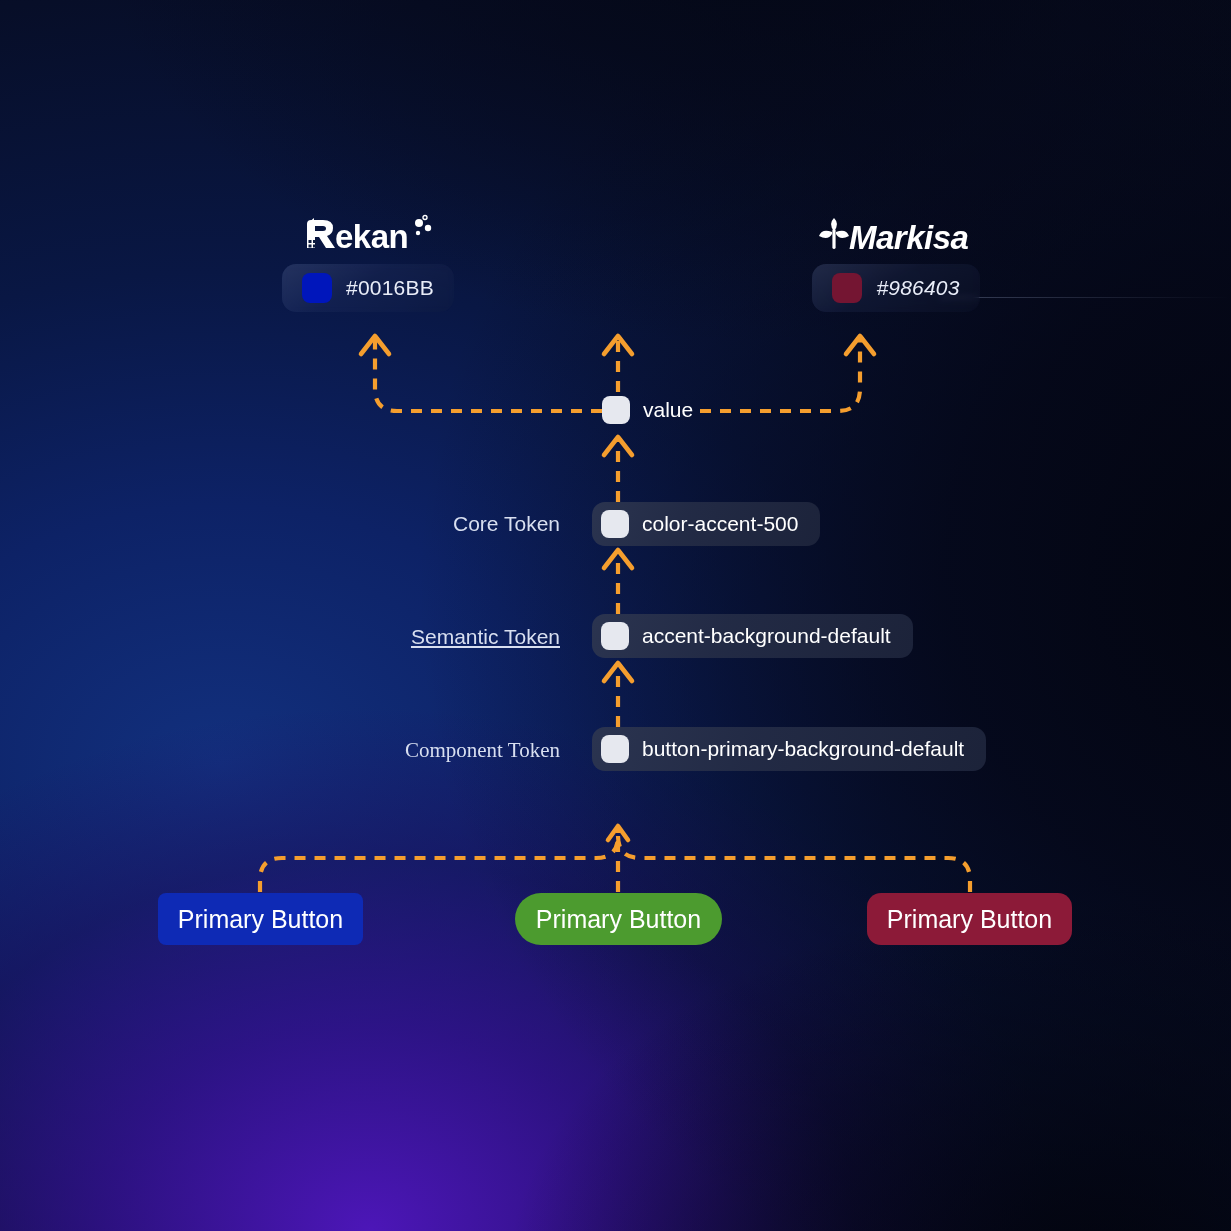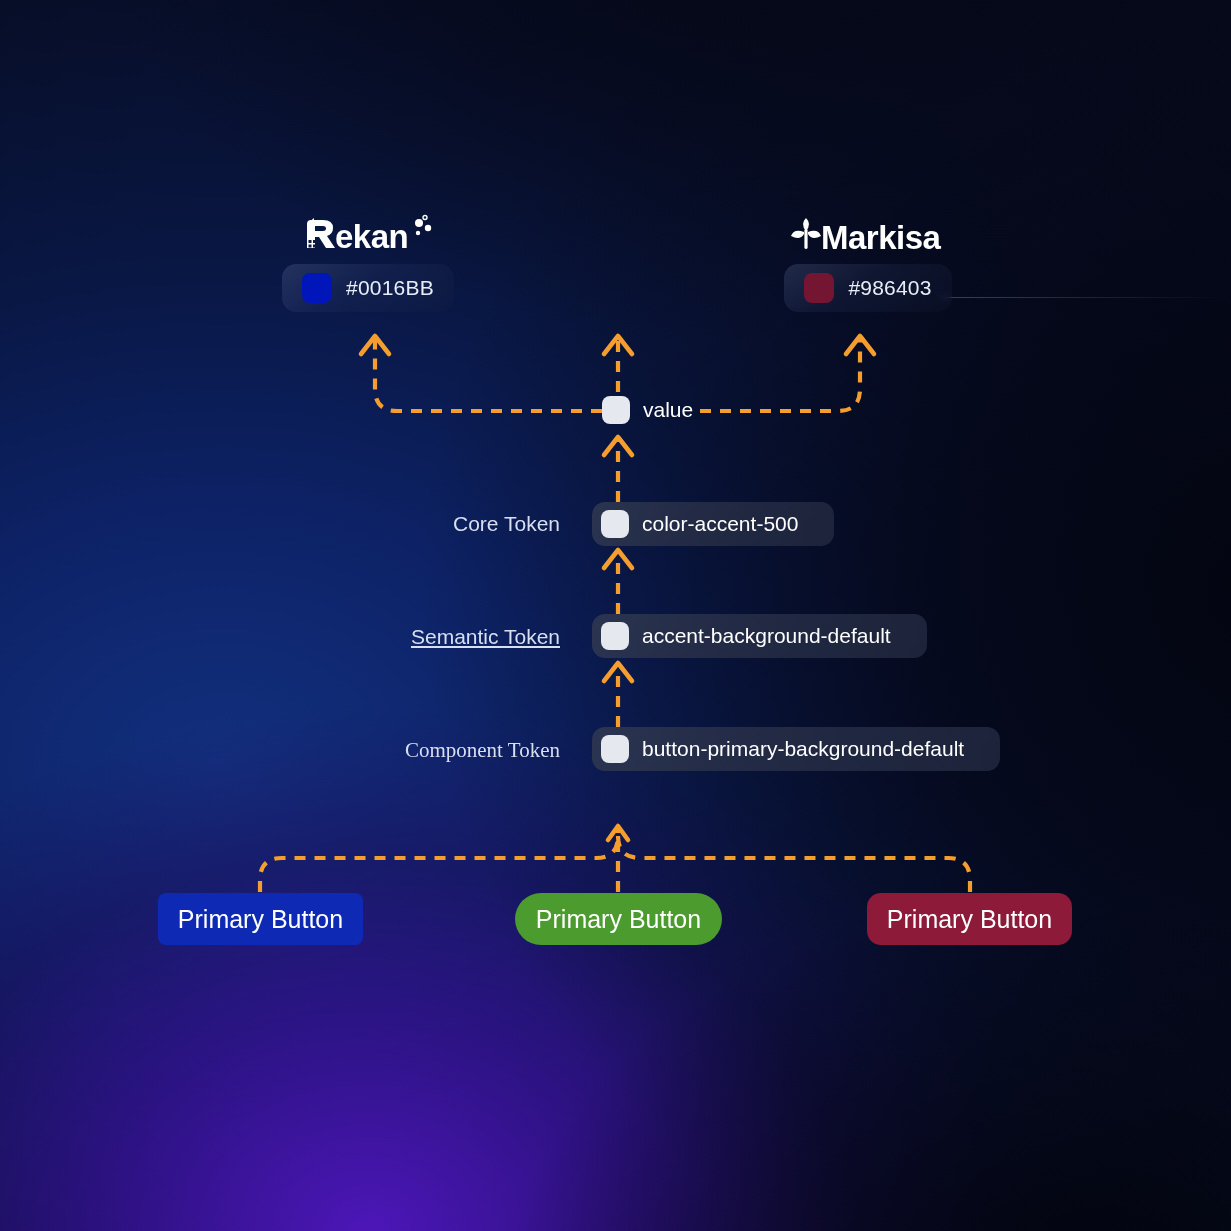--- a/index.html
+++ b/index.html
@@ -64,21 +64,21 @@
   .swatch-label { color: #e9edf8; font-size: 21px; letter-spacing: 0.2px; }
 
   
   .row-label {
     position: absolute;
     color: #d8dff0; font-size: 21px; text-align: right; white-space: nowrap;
   }
   .token-chip {
     position: absolute;
     display: flex; align-items: center; gap: 13px;
-    height: 44px; padding: 0 36px 0 9px;
+    height: 44px; padding: 0 22px 0 9px;
     border-radius: 13px;
     background: linear-gradient(110deg, rgba(44,53,80,0.96) 0%, rgba(36,44,70,0.94) 40%, rgba(30,37,60,0.92) 100%);
   }
   .token-square { width: 28px; height: 28px; border-radius: 8px; background: #e6e8ef; flex: none; }
   .token-name { color: #ffffff; font-size: 21px; white-space: nowrap; }
 
   
   #value-node {
     position: absolute;
     display: flex; align-items: center; gap: 13px;
@@ -156,21 +156,21 @@
         <circle cx="117" cy="19" r="2.2" fill="#ffffff"></circle>
       </svg>
     </div>
     <div class="swatch-chip" style="margin-top:10px;">
       <span class="swatch" style="background:#0016BB;"></span>
       <span class="swatch-label">#0016BB</span>
     </div>
   </div>
 
 
-  <div class="brand" style="left:792px; top:214px; width:152px;">
+  <div class="brand" style="left:820px; top:214px; width:152px;font-style:italic;">
     <div class="brand-logo">
       <svg width="162" height="40" viewBox="0 0 162 40">
         <path d="M19 4 Q13 10 19 17 Q25 10 19 4 Z" fill="#ffffff"></path>
         <path d="M17 18 Q7 14 4 22 Q13 27 17 20 Z" fill="#ffffff"></path>
         <path d="M21 18 Q31 14 34 22 Q25 27 21 20 Z" fill="#ffffff"></path>
         <rect x="17.4" y="15" width="3.2" height="20" rx="1.4" fill="#ffffff"></rect>
         <text x="34" y="35" font-family="'Liberation Sans', sans-serif" font-size="33" font-weight="700" fill="#ffffff">Markisa</text>
       </svg>
     </div>
     <div class="swatch-chip" style="margin-top:10px;">

